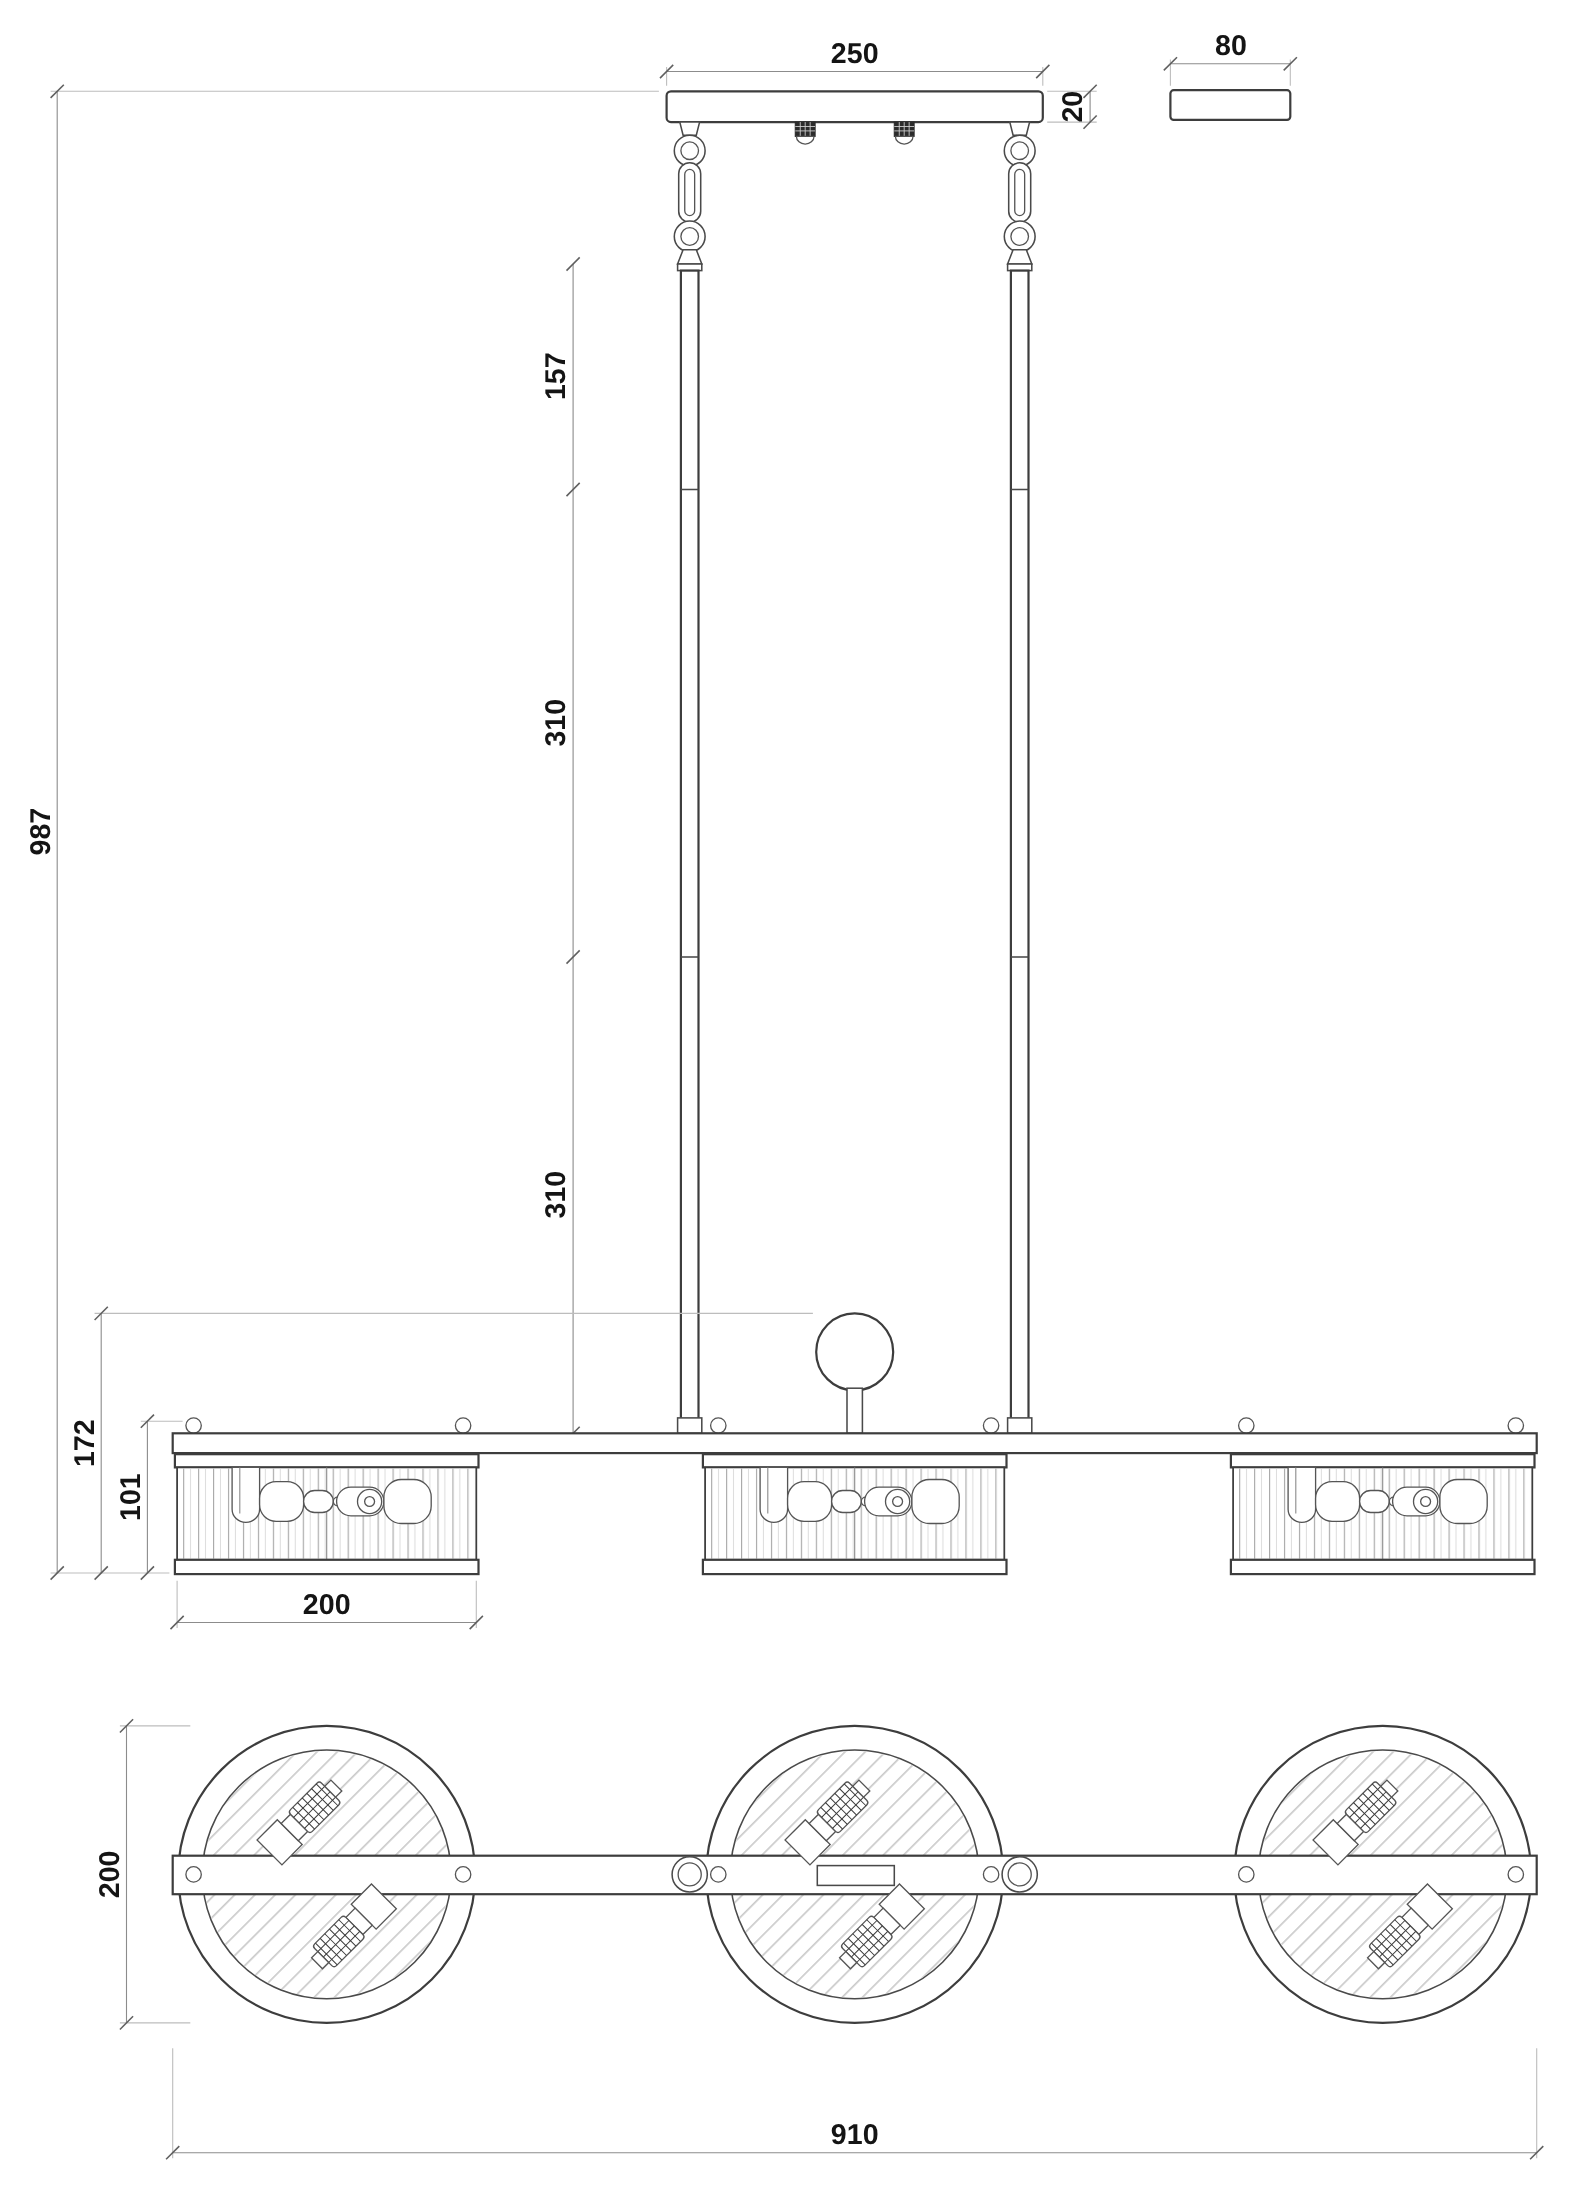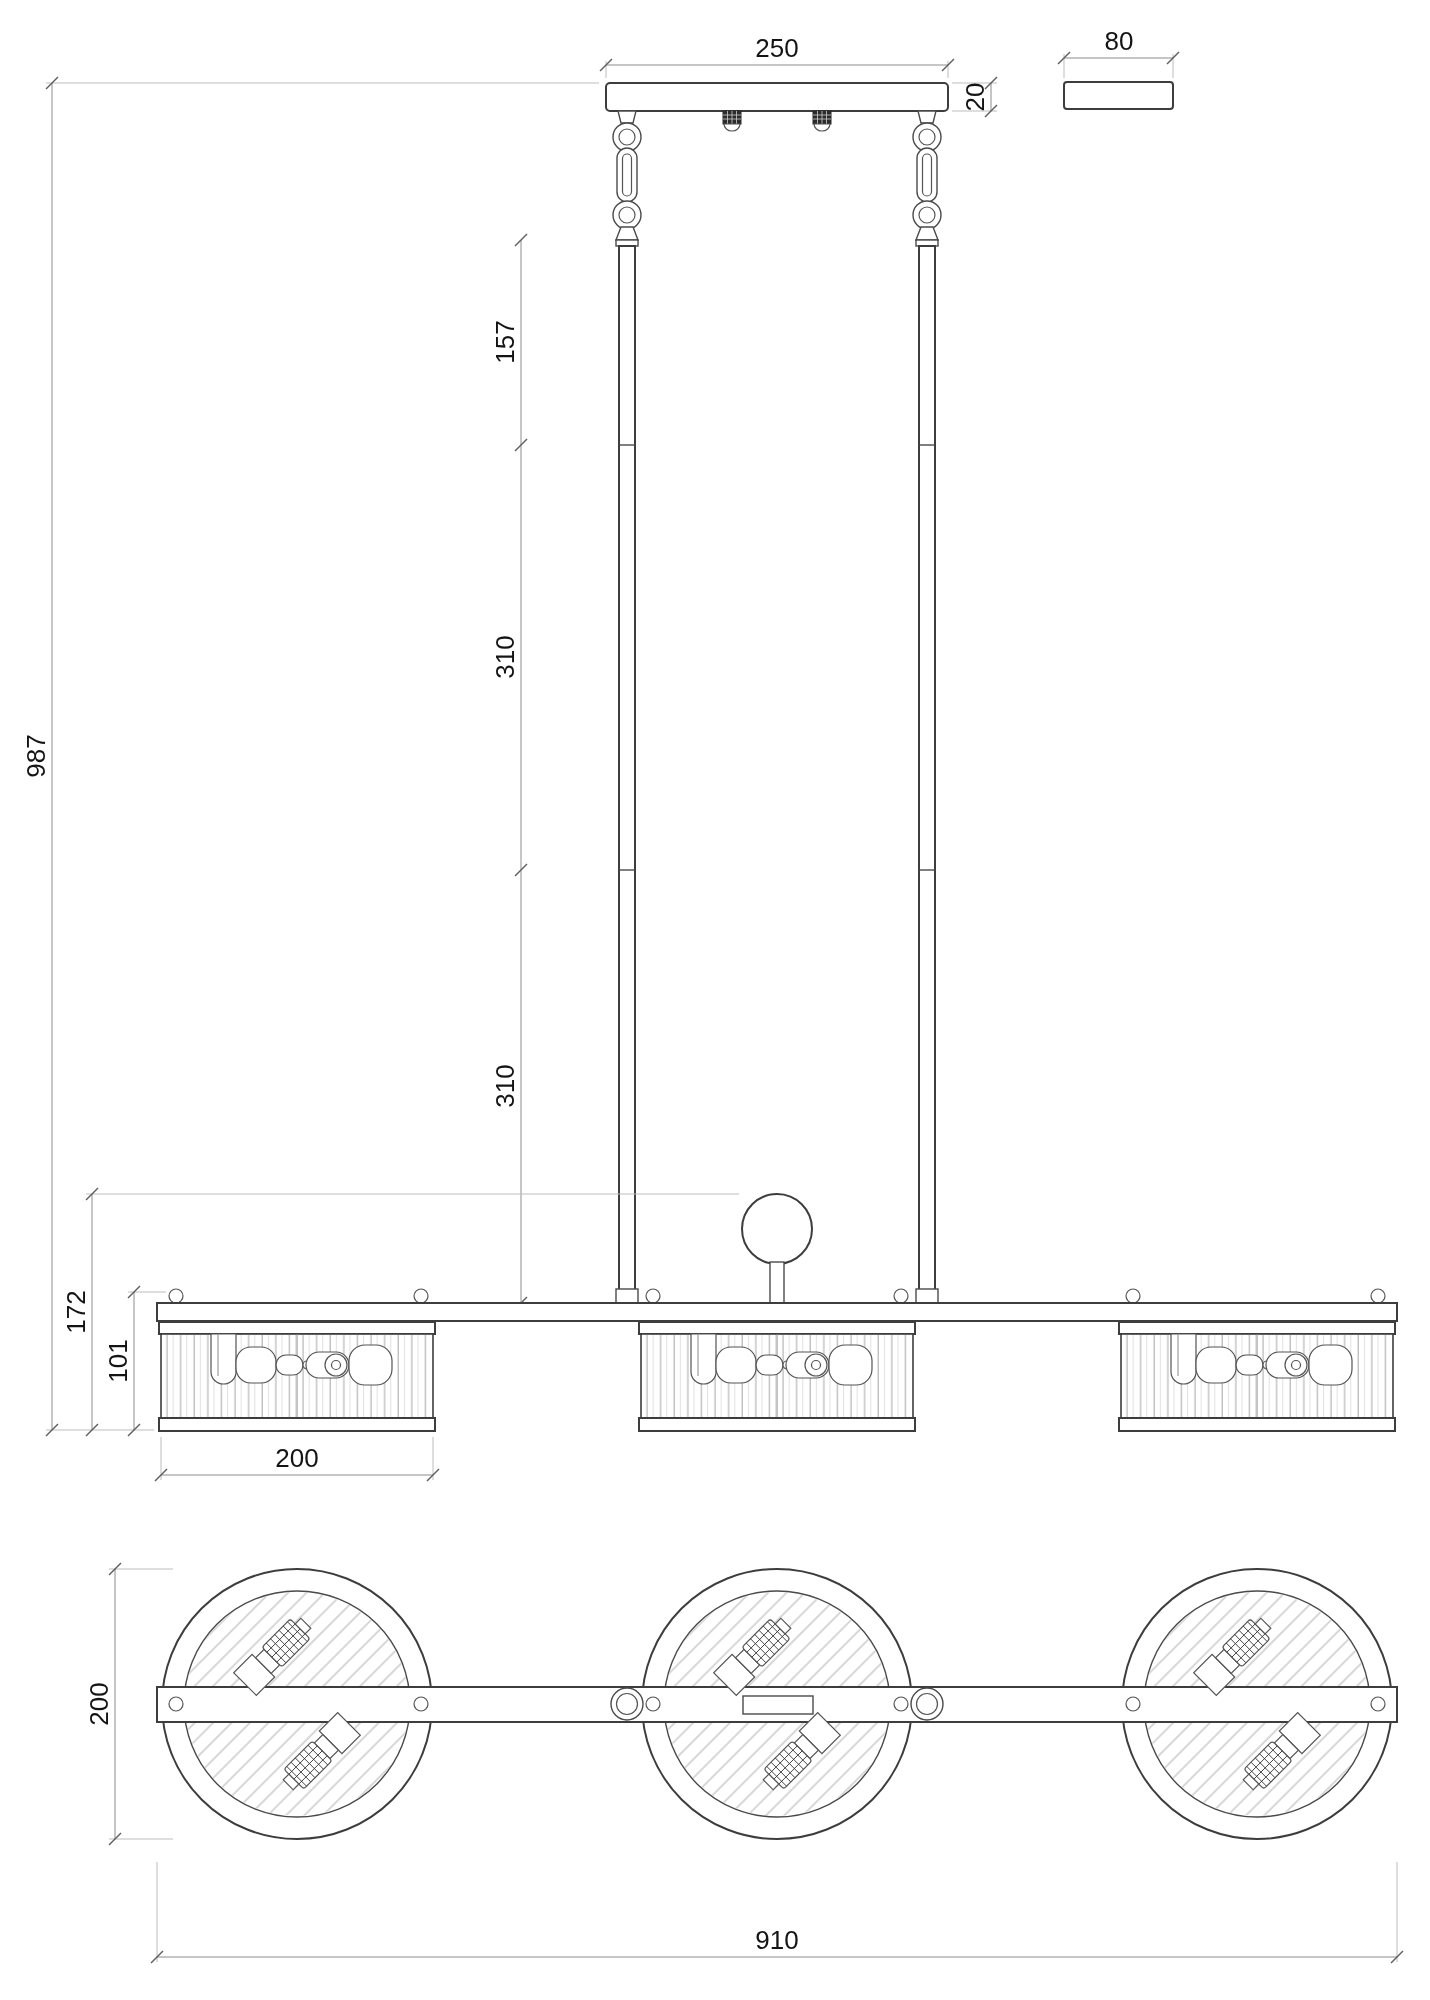--- a/index.html
+++ b/index.html
@@ -1,17 +1,17 @@
 <!DOCTYPE html>
 <html><head>
 <meta charset="utf-8">
 <style>
   html,body{margin:0;padding:0;background:#ffffff;}
   .sheet{width:1428px;height:2000px;background:#ffffff;position:relative;margin:0 auto;
-         font-family:"Liberation Sans","DejaVu Sans",sans-serif;}
+         font-family:"Liberation Sans","DejaVu Sans",sans-serif;font-weight:bold;}
   svg{display:block;}
   svg text{font-family:"Liberation Sans","DejaVu Sans",sans-serif;font-size:26px;fill:#141414;}
   .outline{stroke:#3d3d3d;stroke-width:2;fill:#ffffff;}
   .outline-thin{stroke:#4a4a4a;stroke-width:1.4;fill:#ffffff;}
   .detail{stroke:#555;stroke-width:1.2;fill:#ffffff;}
   .dimline{stroke:#8c8c8c;stroke-width:1;fill:none;}
   .extline{stroke:#bdbdbd;stroke-width:1;fill:none;}
   .tick{stroke:#5f5f5f;stroke-width:1.4;fill:none;}
   .joint{stroke:#4a4a4a;stroke-width:1.4;fill:none;}
   .knurl{fill:#2b2b2b;stroke:#2b2b2b;stroke-width:1;}

